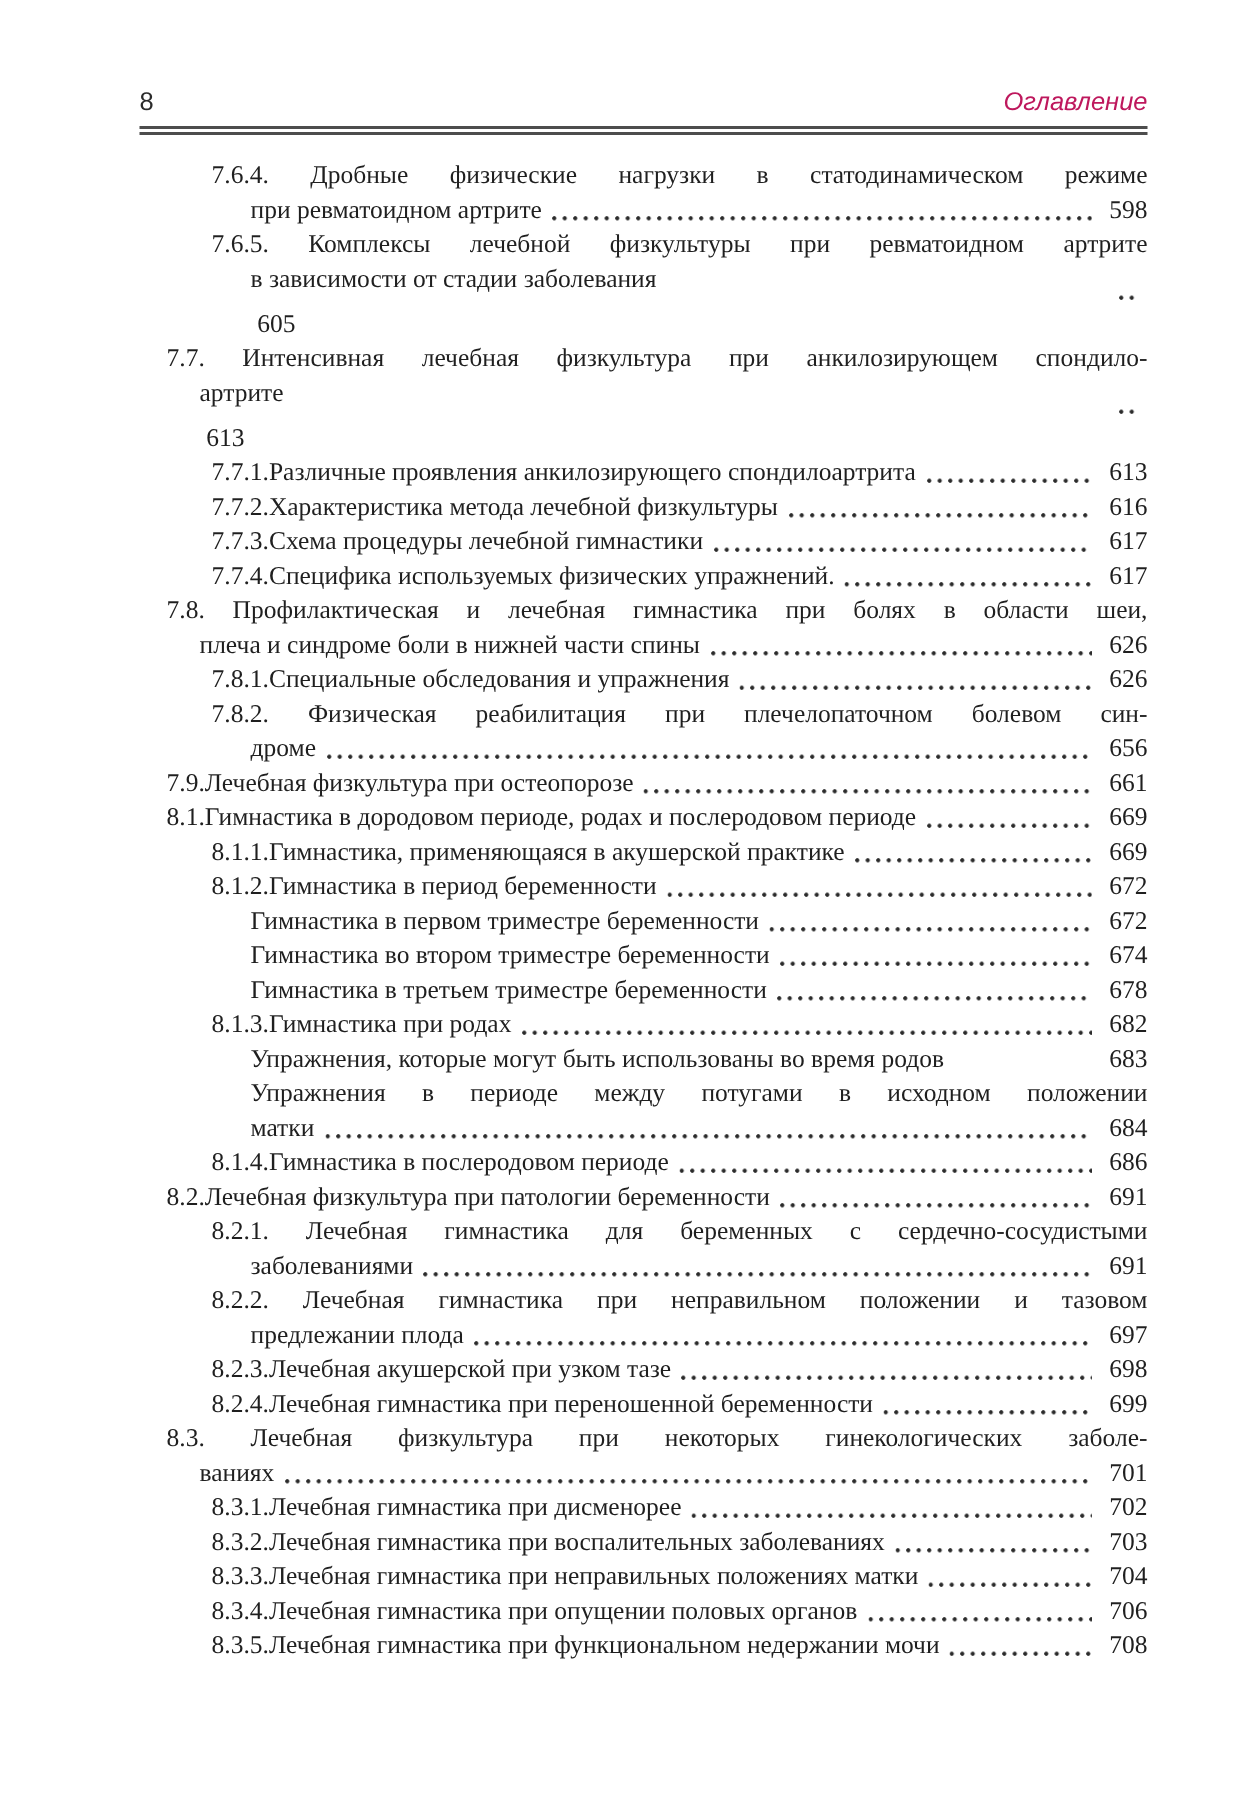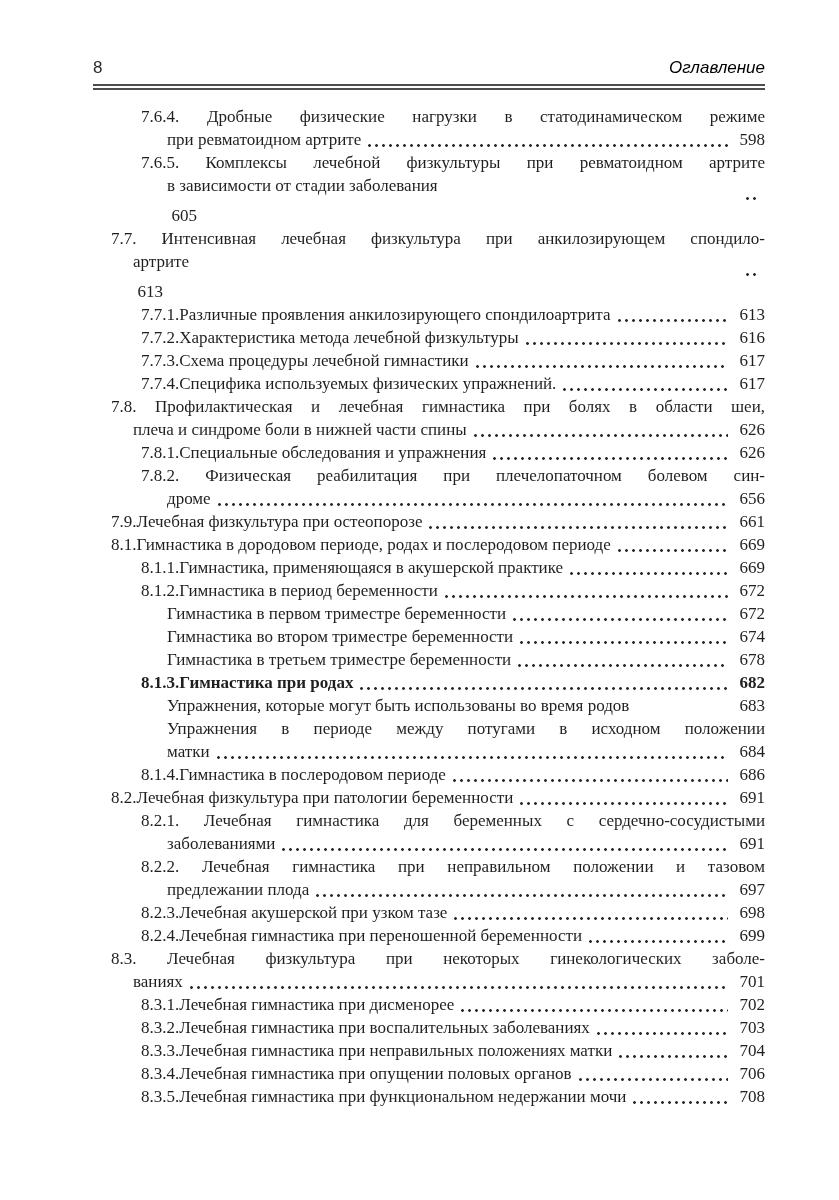--- a/index.html
+++ b/index.html
@@ -18,21 +18,21 @@
   .runhead {
     display: flex;
     justify-content: space-between;
     align-items: flex-end;
     font-family: "Liberation Sans", "DejaVu Sans", sans-serif;
     font-size: 17px;
     line-height: 20px;
     color: #2b2b2b;
   }
   .runhead .folio { font-style: normal; }
-  .runhead .rh-title { font-style: italic; color: #000000; }
+  .runhead .rh-title { font-style: italic; color: #be185d; }
   .rule {
     margin-top: 6px;
     height: 6px;
     border-top: 2px solid #4d4d4d;
     border-bottom: 2px solid #4d4d4d;
     box-sizing: border-box;
   }
   
   .toc { margin-top: 15px; font-size: 17px; line-height: 23px; }
   .toc-entry { }
@@ -193,21 +193,21 @@
         </div>
       </div>
       <div class="toc-entry">
         <div class="line last" style="padding-left: 74px;">
           <span class="txt">Гимнастика в третьем триместре беременности</span>
           <span class="leader"></span>
           <span class="page-ref">678</span>
         </div>
       </div>
       <div class="toc-entry">
-        <div class="line last" style="padding-left: 48px; font-weight: bold;">
+        <div class="line last" style="padding-left: 48px;">
           <span class="num">8.1.3.</span> 
           <span class="txt">Гимнастика при родах</span>
           <span class="leader"></span>
           <span class="page-ref">682</span>
         </div>
       </div>
       <div class="toc-entry">
         <div class="line last" style="padding-left: 74px;">
           <span class="txt">Упражнения, которые могут быть использованы во время родов</span>
           <span class="leader hidden"></span>

